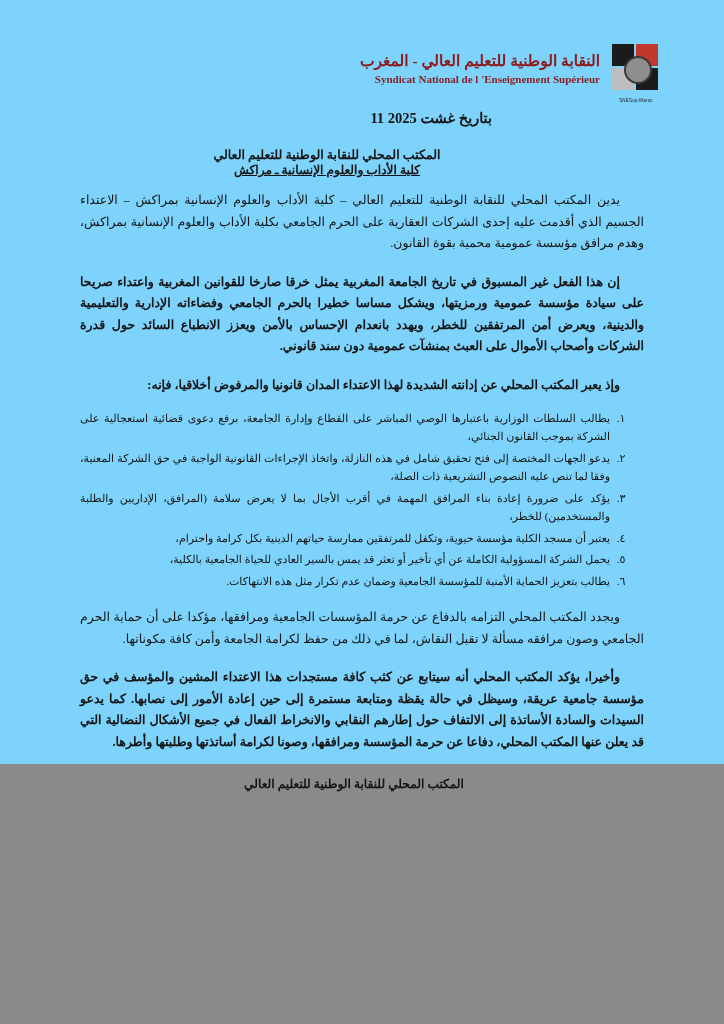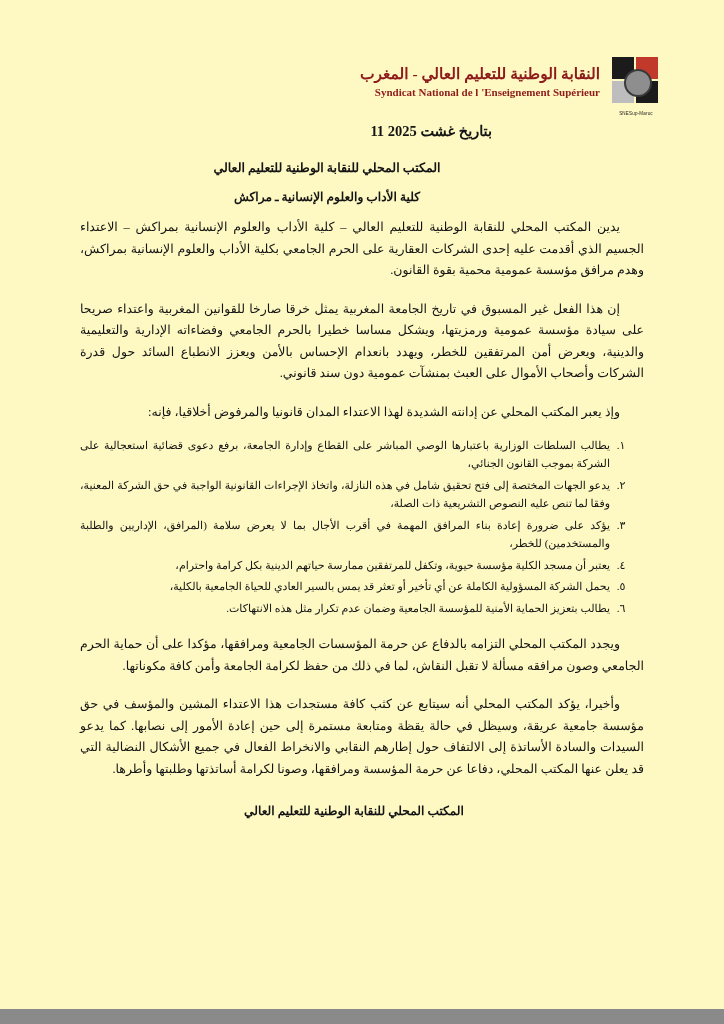--- a/index.html
+++ b/index.html
@@ -10,24 +10,24 @@
   body {
     width: 724px;
     height: 1024px;
     font-family: "Liberation Serif", serif;
     color: #141414;
     overflow: hidden;
   }
   .page {
     position: relative;
     width: 724px;
-    height: 1009px;
-    background: #fef9c3;
+    height: 764px;
+    background: #7dd3fc;
     box-sizing: border-box;
-    padding: 29px 44px 20px 44px;
+    padding: 16px 44px 20px 44px;
   }
   
   .masthead {
     display: flex;
     flex-direction: row;
     align-items: center;
     justify-content: flex-start;
     gap: 10px;
     margin-top: 26px;
     margin-right: 18px;
@@ -97,23 +97,23 @@
   .office-lines {
     margin-top: 20px;
     text-align: center;
     padding-right: 70px;
   }
   .office-line1 {
     font-size: 12.6px;
     font-weight: bold;
   }
   .office-line2 {
-    margin-top: 14px;
     font-size: 12.2px;
     font-weight: bold;
+    text-decoration: underline;
   }
   .doc-title {
     margin-top: 22px;
     text-align: center;
     font-size: 15px;
     font-weight: bold;
     letter-spacing: .3px;
     padding-right: 36px;
   }
   
@@ -121,21 +121,21 @@
     margin-top: 12px;
     padding: 0 36px 0 36px;
   }
   p.para {
     margin: 0 0 0 0;
     font-size: 12.5px;
     line-height: 1.72;
     text-align: justify;
     text-justify: inter-word;
   }
-  p.para + p.para { margin-top: 15px; }
+  p.para + p.para { margin-top: 15px; font-weight: bold; }
   .indent { text-indent: 24px; }
   .mt-lg { margin-top: 17px !important; }
   ol.demands {
     margin: 13px 0 0 0;
     padding: 0 30px 0 0;
     list-style-position: outside;
     list-style-type: arabic-indic;
   }
   ol.demands > li {
     font-size: 11px;

